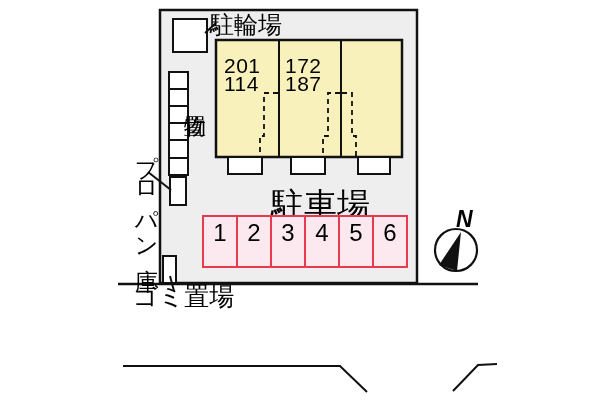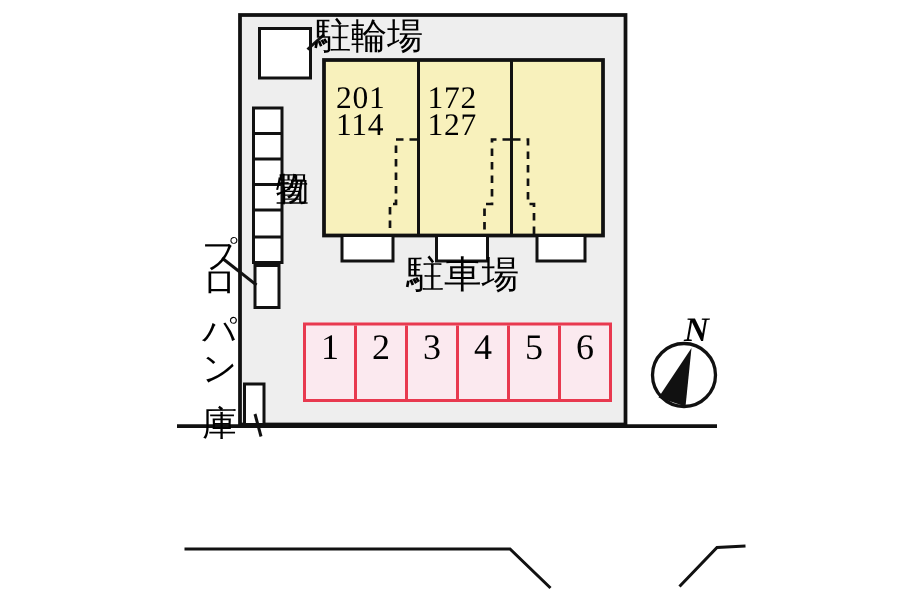--- a/index.html
+++ b/index.html
@@ -1,35 +1,35 @@
 <!DOCTYPE html>
 <html><head>
 <meta charset="utf-8">
 <style>
   html,body{margin:0;padding:0;background:#ffffff;}
   .canvas{
     position:relative;
     width:600px;height:396px;
     background:#ffffff;
-    font-family:Liberation Serif, serif;
+    font-family:Liberation Sans, sans-serif;
     color:#000;
     overflow:hidden;
   }
   .canvas svg{position:absolute;left:0;top:0;}
   .lbl{
     position:absolute;
     white-space:nowrap;
     color:#000;
     line-height:1;
   }
   .lbl-bicycle{left:210px;top:13px;font-size:24px;}
   .lbl-storage{left:184px;top:98px;font-size:22px;writing-mode:vertical-rl;text-orientation:upright;letter-spacing:0px;}
   .lbl-propane{left:135px;top:138px;font-size:23px;writing-mode:vertical-rl;text-orientation:upright;letter-spacing:2px;}
   .lbl-garbage{left:133px;top:284px;font-size:25px;}
-  .lbl-parking{left:271px;top:171px;font-size:25px;}
+  .lbl-parking{left:271px;top:188px;font-size:33px;}
   .lbl-road{left:277px;top:306px;font-size:26px;}
   .lbl-north{left:456px;top:208px;font-size:23px;font-style:italic;font-weight:bold;}
   .unit-label{
     position:absolute;top:57px;
     font-size:21px;line-height:17.5px;letter-spacing:0.5px;
   }
   .unit-1{left:224px;}
   .unit-2{left:285px;}
   .unit-3{left:349px;}
   .unit-label span{display:block;}
@@ -95,30 +95,31 @@
 
     <g>
       <circle cx="456" cy="250" r="21" fill="#ffffff" stroke="#111111" stroke-width="2.2"></circle>
       <path d="M461,232 L439,265 L457,271 Z" fill="#111111"></path>
     </g>
   </svg>
 
   <div class="lbl lbl-bicycle">駐輪場</div>
   <div class="lbl lbl-storage">物置</div>
   <div class="lbl lbl-propane">プロパン庫</div>
+  <div class="lbl lbl-garbage">ゴミ置場</div>
   <div class="lbl lbl-parking">駐車場</div>
   <div class="lbl lbl-north">N</div>
 
   <div class="unit-label unit-1">
     <span>201</span>
     <span>114</span>
   </div>
   <div class="unit-label unit-2">
     <span>172</span>
-    <span>127</span>
+    <span>187</span>
   </div>
 
   <div class="parking-grid">
     <div class="parking-cell">1</div>
     <div class="parking-cell">2</div>
     <div class="parking-cell">3</div>
     <div class="parking-cell">4</div>
     <div class="parking-cell">5</div>
     <div class="parking-cell">6</div>
   </div>

